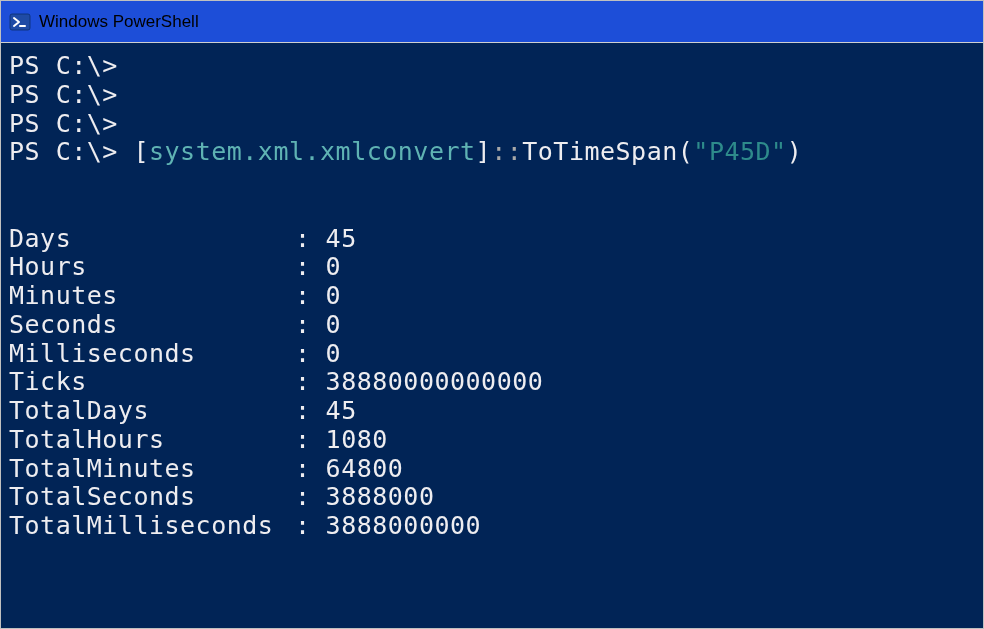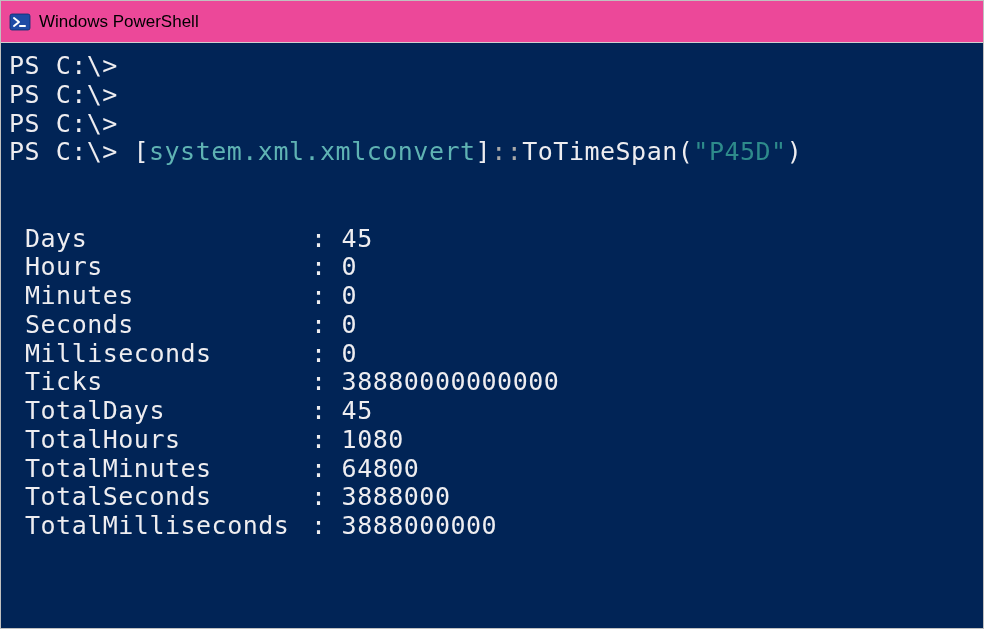--- a/index.html
+++ b/index.html
@@ -15,21 +15,21 @@
       overflow: hidden;
     }
     .window {
       width: 100%;
       height: 100%;
       display: flex;
       flex-direction: column;
       border: 1px solid #c0c0c0;
     }
     .titlebar {
-      background: #ec4899;
+      background: #1d4ed8;
       height: 42px;
       display: flex;
       align-items: center;
       padding: 0 8px;
       border-bottom: 1px solid #d0d0d0;
       font-family: 'Segoe UI', Tahoma, sans-serif;
       font-size: 17px;
       color: #000000;
     }
     .titlebar-icon {
@@ -54,21 +54,20 @@
     }
     .prompt-ps { color: #eeedf0; }
     .cmd-type { color: #5fb3b3; }
     .cmd-bracket { color: #eeedf0; }
     .cmd-op { color: #a9a9a9; }
     .cmd-method { color: #eeedf0; }
     .cmd-paren { color: #eeedf0; }
     .cmd-str { color: #2e8b8b; }
     .output-row {
       display: flex;
-      margin-left: 16px;
     }
     .out-key {
       display: inline-block;
       min-width: 19ch;
     }
     .out-sep {
       display: inline-block;
       padding-right: 1ch;
     }
     .out-val {

